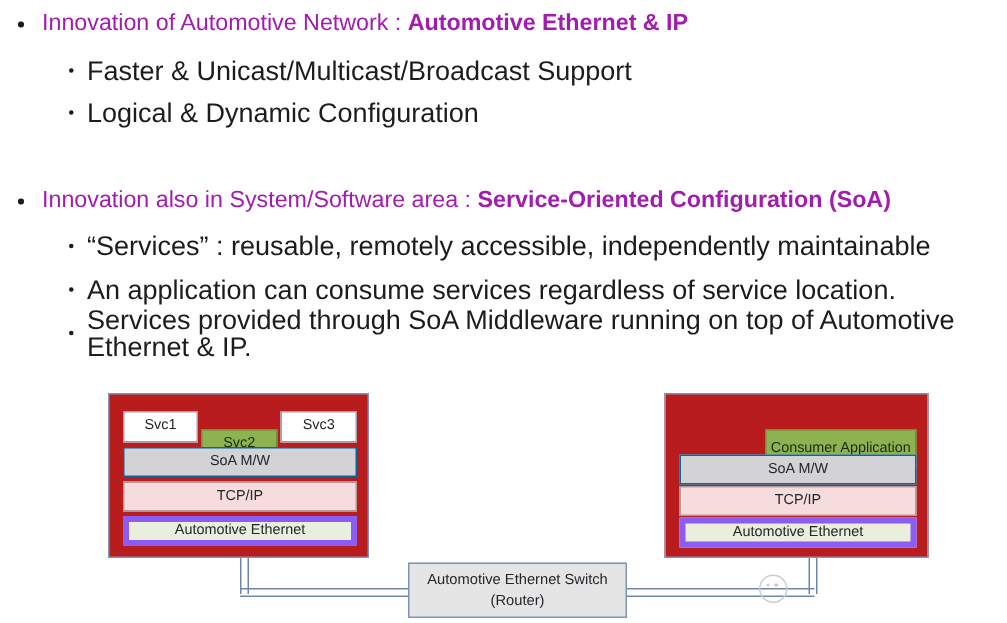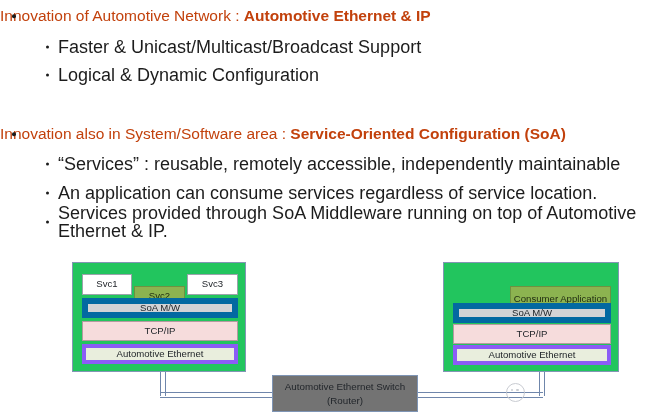--- a/index.html
+++ b/index.html
@@ -12,22 +12,23 @@
     position:relative;
   }
   .slide{position:relative;width:671px;height:415px;}
 
   
   .bullets{position:absolute;left:0;top:0;width:671px;}
   .l1{
     position:relative;
     font-size:15.5px;
     line-height:1;
+    padding-left:28px;
     margin:0;
-    color:#c2410c;
+    color:#a21caf;
   }
   .l1 .dot{
     position:absolute;left:12px;top:50%;
     width:3.5px;height:3.5px;border-radius:50%;
     background:#1c1c1c;transform:translateY(-50%);
   }
   .l2{
     position:relative;
     font-size:18px;
     line-height:1;
@@ -43,42 +44,42 @@
   .bold{font-weight:bold;}
 
   .row{position:absolute;left:0;width:671px;height:18px;display:flex;align-items:center;}
 
   
   .diagram{position:absolute;left:0;top:0;width:671px;height:415px;}
 
   .node-box{
     position:absolute;
     border:1.3px solid #8296b4;
-    background:#22c55e;
+    background:#b91c1c;
     box-sizing:border-box;
   }
   .layer{
     position:absolute;
     box-sizing:border-box;
     border:1px solid #9aa3ab;
     display:flex;align-items:center;justify-content:center;
     font-size:9.6px;
     color:#22262b;
     text-align:center;
     line-height:1.12;
   }
   .svc-white{background:#ffffff;border:1px solid #9aa3ab;}
   .svc-green{background:#8cb350;border:1px solid #6f9140;color:#1e2a10;margin-top:12px;}
-  .mw{background:#d3d3d5;border:6px solid #0369a1;}
+  .mw{background:#d3d3d5;border:1px solid #0369a1;}
   .tcp{background:#f6dcdc;border:1px solid #b49aa0;}
   .ae{background:#e9eedd;border:4px solid #8b5cf6;}
 
   .switch-box{
     position:absolute;
-    background:#737373;
+    background:#e5e5e5;
     border:1.3px solid #7f95b5;
     box-sizing:border-box;
     display:flex;flex-direction:column;
     align-items:center;justify-content:center;
     font-size:9.8px;color:#22262b;
     line-height:1.35;
   }
 
   
   .conn{position:absolute;background:transparent;}

